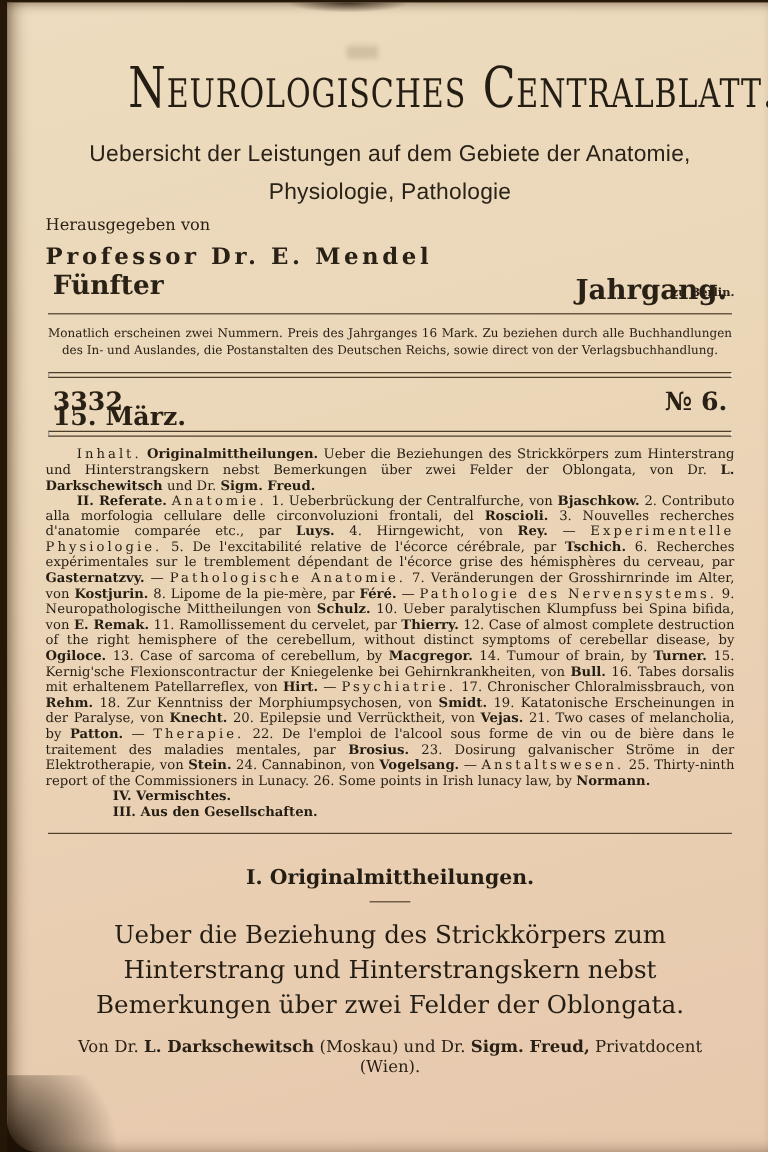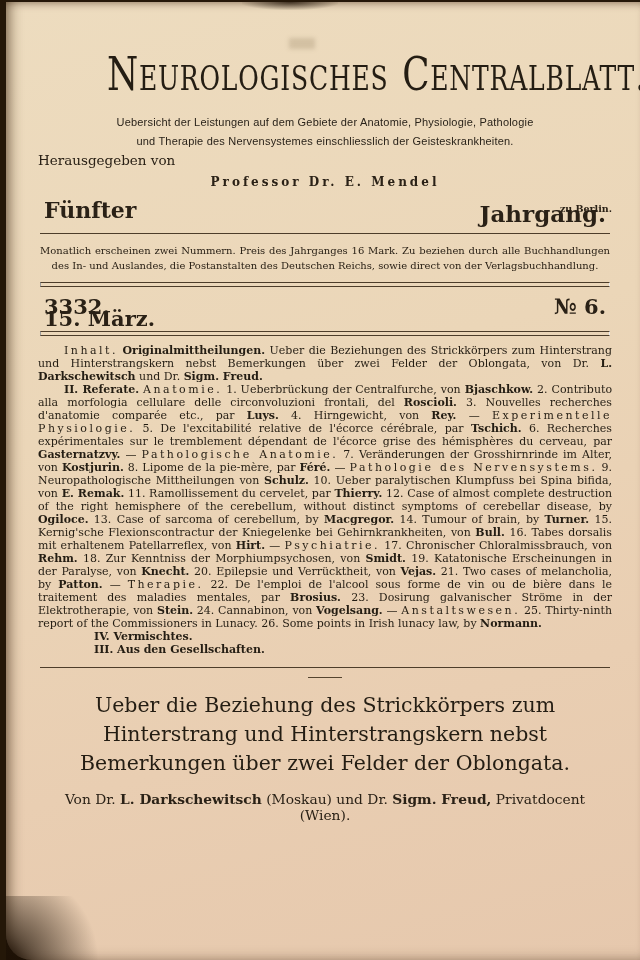--- a/index.html
+++ b/index.html
@@ -25,25 +25,25 @@
   .content{position:absolute;left:32px;right:28px;top:0;color:#2a2116;}
 
   .masthead-title{
     margin-top:44px;text-align:center;white-space:nowrap;
     font-variant:small-caps;font-size:47px;letter-spacing:1px;word-spacing:2px;
     color:#241d13;transform:scaleX(.76);transform-origin:50% 50%;
   }
   .masthead-sub{
     margin-top:12px;text-align:center;
     font-family:"Liberation Sans",sans-serif;
-    font-size:11px;line-height:1.7;letter-spacing:.2px;color:#2a231a;
+    font-size:19px;line-height:1.7;letter-spacing:.2px;color:#2a231a;
   }
   .pub-line{margin-top:2px;text-align:left;font-size:13.5px;}
   .editor-row{position:relative;margin-top:7px;height:52px;}
-  .editor-name{text-align:center;font-weight:bold;font-size:12px;letter-spacing:3px;}
+  .editor-name{text-align:left;font-weight:bold;font-size:19px;letter-spacing:3px;}
   .editor-loc{text-align:right;font-weight:bold;font-size:9.5px;margin-top:14px;}
   .vol-left{position:absolute;left:6px;bottom:4px;font-weight:bold;font-size:22px;}
   .vol-right{position:absolute;right:6px;bottom:0;font-weight:bold;font-size:23px;}
 
   .rule{border:none;border-top:1.5px solid #4d3d2a;margin:6px 2px 0 2px;}
   .rule-double{height:3px;border-top:1px solid #4d3d2a;border-bottom:1px solid #4d3d2a;margin:0 2px;}
 
   .sub-note{
     margin:10px 2px 9px 2px;font-size:10px;line-height:1.45;
     text-align:justify;text-align-last:center;
@@ -75,21 +75,20 @@
 <div class="page">
   <div class="top-smudge"></div>
   <div class="bleed-mark"></div>
 
   <div class="content">
 
     <div class="masthead-title">Neurologisches Centralblatt.</div>
 
     <div class="masthead-sub">
       <div>Uebersicht der Leistungen auf dem Gebiete der Anatomie, Physiologie, Pathologie</div>
-      <div>und Therapie des Nervensystemes einschliesslich der Geisteskrankheiten.</div>
     </div>
 
     <div class="pub-line">Herausgegeben von</div>
 
     <div class="editor-row">
       <div class="editor-name">Professor Dr. E. Mendel</div>
       <div class="editor-loc">zu Berlin.</div>
       <div class="vol-left">Fünfter</div>
       <div class="vol-right">Jahrgang.</div>
     </div>
@@ -110,20 +109,21 @@
 
     <div class="toc">
       <p><span class="sp">Inhalt.</span><span> </span><span class="b">Originalmittheilungen.</span><span> Ueber die Beziehungen des Strickkörpers zum Hinterstrang und Hinterstrangskern nebst Bemerkungen über zwei Felder der Oblongata, von Dr. </span><span class="b">L. Darkschewitsch</span><span> und Dr. </span><span class="b">Sigm. Freud.</span></p>
       <p><span class="b">II. Referate.</span><span> </span><span class="sp">Anatomie.</span><span> 1. Ueberbrückung der Centralfurche, von </span><span class="b">Bjaschkow.</span><span> 2. Contributo alla morfologia cellulare delle circonvoluzioni frontali, del </span><span class="b">Roscioli.</span><span> 3. Nouvelles recherches d'anatomie comparée etc., par </span><span class="b">Luys.</span><span> 4. Hirngewicht, von </span><span class="b">Rey.</span><span> — </span><span class="sp">Experimentelle Physiologie.</span><span> 5. De l'excitabilité relative de l'écorce cérébrale, par </span><span class="b">Tschich.</span><span> 6. Recherches expérimentales sur le tremblement dépendant de l'écorce grise des hémisphères du cerveau, par </span><span class="b">Gasternatzvy.</span><span> — </span><span class="sp">Pathologische Anatomie.</span><span> 7. Veränderungen der Grosshirnrinde im Alter, von </span><span class="b">Kostjurin.</span><span> 8. Lipome de la pie-mère, par </span><span class="b">Féré.</span><span> — </span><span class="sp">Pathologie des Nervensystems.</span><span> 9. Neuropathologische Mittheilungen von </span><span class="b">Schulz.</span><span> 10. Ueber paralytischen Klumpfuss bei Spina bifida, von </span><span class="b">E. Remak.</span><span> 11. Ramollissement du cervelet, par </span><span class="b">Thierry.</span><span> 12. Case of almost complete destruction of the right hemisphere of the cerebellum, without distinct symptoms of cerebellar disease, by </span><span class="b">Ogiloce.</span><span> 13. Case of sarcoma of cerebellum, by </span><span class="b">Macgregor.</span><span> 14. Tumour of brain, by </span><span class="b">Turner.</span><span> 15. Kernig'sche Flexionscontractur der Kniegelenke bei Gehirnkrankheiten, von </span><span class="b">Bull.</span><span> 16. Tabes dorsalis mit erhaltenem Patellarreflex, von </span><span class="b">Hirt.</span><span> — </span><span class="sp">Psychiatrie.</span><span> 17. Chronischer Chloralmissbrauch, von </span><span class="b">Rehm.</span><span> 18. Zur Kenntniss der Morphiumpsychosen, von </span><span class="b">Smidt.</span><span> 19. Katatonische Erscheinungen in der Paralyse, von </span><span class="b">Knecht.</span><span> 20. Epilepsie und Verrücktheit, von </span><span class="b">Vejas.</span><span> 21. Two cases of melancholia, by </span><span class="b">Patton.</span><span> — </span><span class="sp">Therapie.</span><span> 22. De l'emploi de l'alcool sous forme de vin ou de bière dans le traitement des maladies mentales, par </span><span class="b">Brosius.</span><span> 23. Dosirung galvanischer Ströme in der Elektrotherapie, von </span><span class="b">Stein.</span><span> 24. Cannabinon, von </span><span class="b">Vogelsang.</span><span> — </span><span class="sp">Anstaltswesen.</span><span> 25. Thirty-ninth report of the Commissioners in Lunacy. 26. Some points in Irish lunacy law, by </span><span class="b">Normann.</span></p>
       <p class="sub"><span class="b">IV. Vermischtes.</span></p>
       <p class="sub"><span class="b">III. Aus den Gesellschaften.</span></p>
     </div>
 
     <hr class="section-rule">
 
+    <div class="section-heading">I. Originalmittheilungen.</div>
 
     <hr class="short-rule">
 
     <div class="article-title">Ueber die Beziehung des Strickkörpers zum Hinterstrang und Hinterstrangskern nebst Bemerkungen über zwei Felder der Oblongata.</div>
 
     <div class="byline"><span>Von Dr. </span><span class="b">L. Darkschewitsch</span><span> (Moskau) und Dr. </span><span class="b">Sigm. Freud,</span><span> Privatdocent (Wien).</span></div>
 
   </div>
 
   <div class="corner-shadow"></div>

